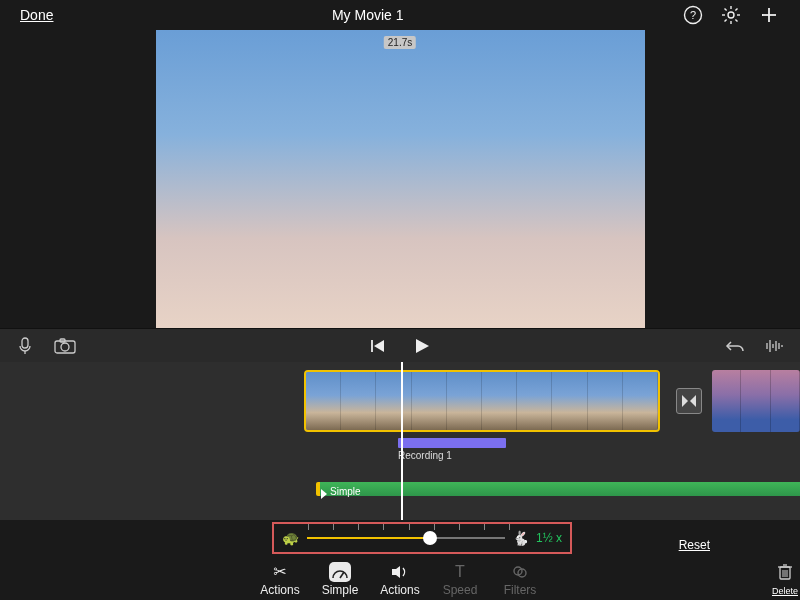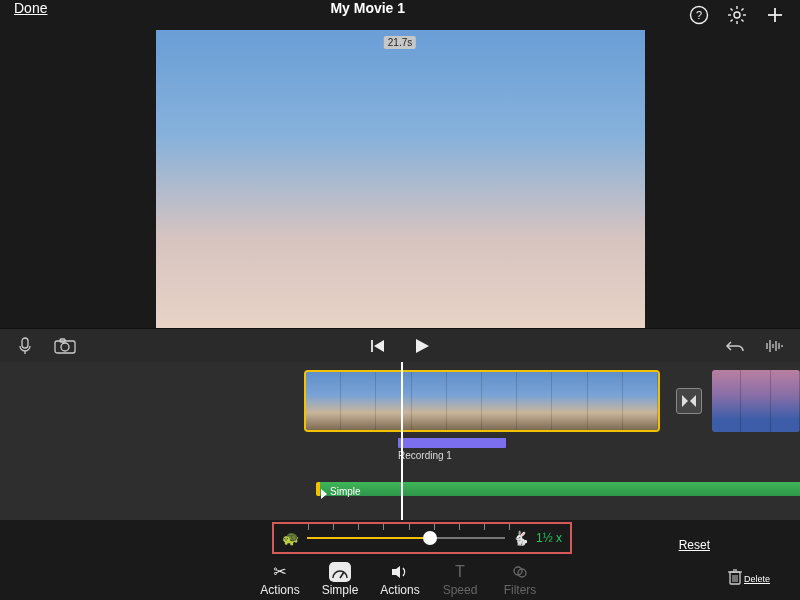--- a/index.html
+++ b/index.html
@@ -1,19 +1,19 @@
 <!DOCTYPE html>
 <html><head>
 <meta charset="utf-8">
 <style>
   * { box-sizing: border-box; margin: 0; padding: 0; }
   html, body { width: 800px; height: 600px; background: #1a1a1a; font-family: -apple-system, Helvetica, Arial, sans-serif; color: #fff; overflow: hidden; }
-  .topbar { height: 30px; display: flex; padding: 0 14px; background: #1a1a1a; }
+  .topbar { height: 30px; display: flex; align-items: center; padding: 0 20px; background: #1a1a1a; }
   .topbar .done { font-size: 14px; text-decoration: underline; cursor: pointer; }
-  .topbar .title { flex: 1; text-align: center; font-size: 14px; font-weight: 700; }
+  .topbar .title { flex: 1; text-align: center; font-size: 14px; font-weight: 400; }
   .topbar .righticons { display: flex; gap: 16px; align-items: center; }
   .iconbtn { width: 22px; height: 22px; display: flex; align-items: center; justify-content: center; cursor: pointer; color: #eee; }
   .preview { height: 298px; display: flex; justify-content: center; align-items: flex-start; background: #1a1a1a; position: relative; }
   .preview .frame { width: 489px; height: 298px; background: linear-gradient(180deg,#6a9ed6 0%,#86b1dc 35%,#d7c4c0 70%,#e8d3c6 100%); position: relative; }
   .preview .badge { position: absolute; top: 6px; left: 50%; transform: translateX(-50%); background: #c7c7c7; color: #222; font-size: 10px; padding: 1px 4px; border-radius: 2px; }
   .transport { height: 34px; display: flex; align-items: center; padding: 0 14px; background: #2a2a2a; position: relative; border-top: 1px solid #111; }
   .transport .left { display: flex; gap: 18px; }
   .transport .center { position: absolute; left: 50%; transform: translateX(-50%); display: flex; gap: 22px; align-items: center; }
   .transport .right { margin-left: auto; display: flex; gap: 18px; }
   .timeline { height: 158px; background: #2e2e2e; position: relative; overflow: hidden; }
@@ -39,21 +39,21 @@
   .speedbox .turtle { color: #888; font-size: 14px; }
   .speedbox .hare { color: #888; font-size: 14px; }
   .speedbox .val { color: #22c55e; font-size: 12px; margin-left: 6px; white-space: nowrap; }
   .reset { position: absolute; right: 90px; font-size: 12px; text-decoration: underline; cursor: pointer; margin-top: 12px; }
   .toolbar { height: 42px; display: flex; align-items: center; justify-content: center; gap: 18px; background: #1a1a1a; position: relative; }
   .tool { display: flex; flex-direction: column; align-items: center; gap: 1px; cursor: pointer; width: 42px; }
   .tool .ic { width: 22px; height: 20px; display: flex; align-items: center; justify-content: center; font-size: 16px; color: #eee; }
   .tool .lbl { font-size: 12px; color: #eee; }
   .tool.selected .ic { background: #eaeaea; border-radius: 5px; color: #222; }
   .tool.dim .ic, .tool.dim .lbl { color: #666; }
-  .delete { position: absolute; right: 30px; display: flex; flex-direction: row; align-items: center; gap: 1px; cursor: pointer; }
+  .delete { position: absolute; right: 2px; display: flex; flex-direction: column; align-items: center; gap: 1px; cursor: pointer; }
   .delete .lbl { font-size: 9px; text-decoration: underline; }
 </style>
 </head>
 <body>
 
 <div class="topbar">
   <div class="done">Done</div>
   <div class="title">My Movie 1</div>
   <div class="righticons">
     <div class="iconbtn">

